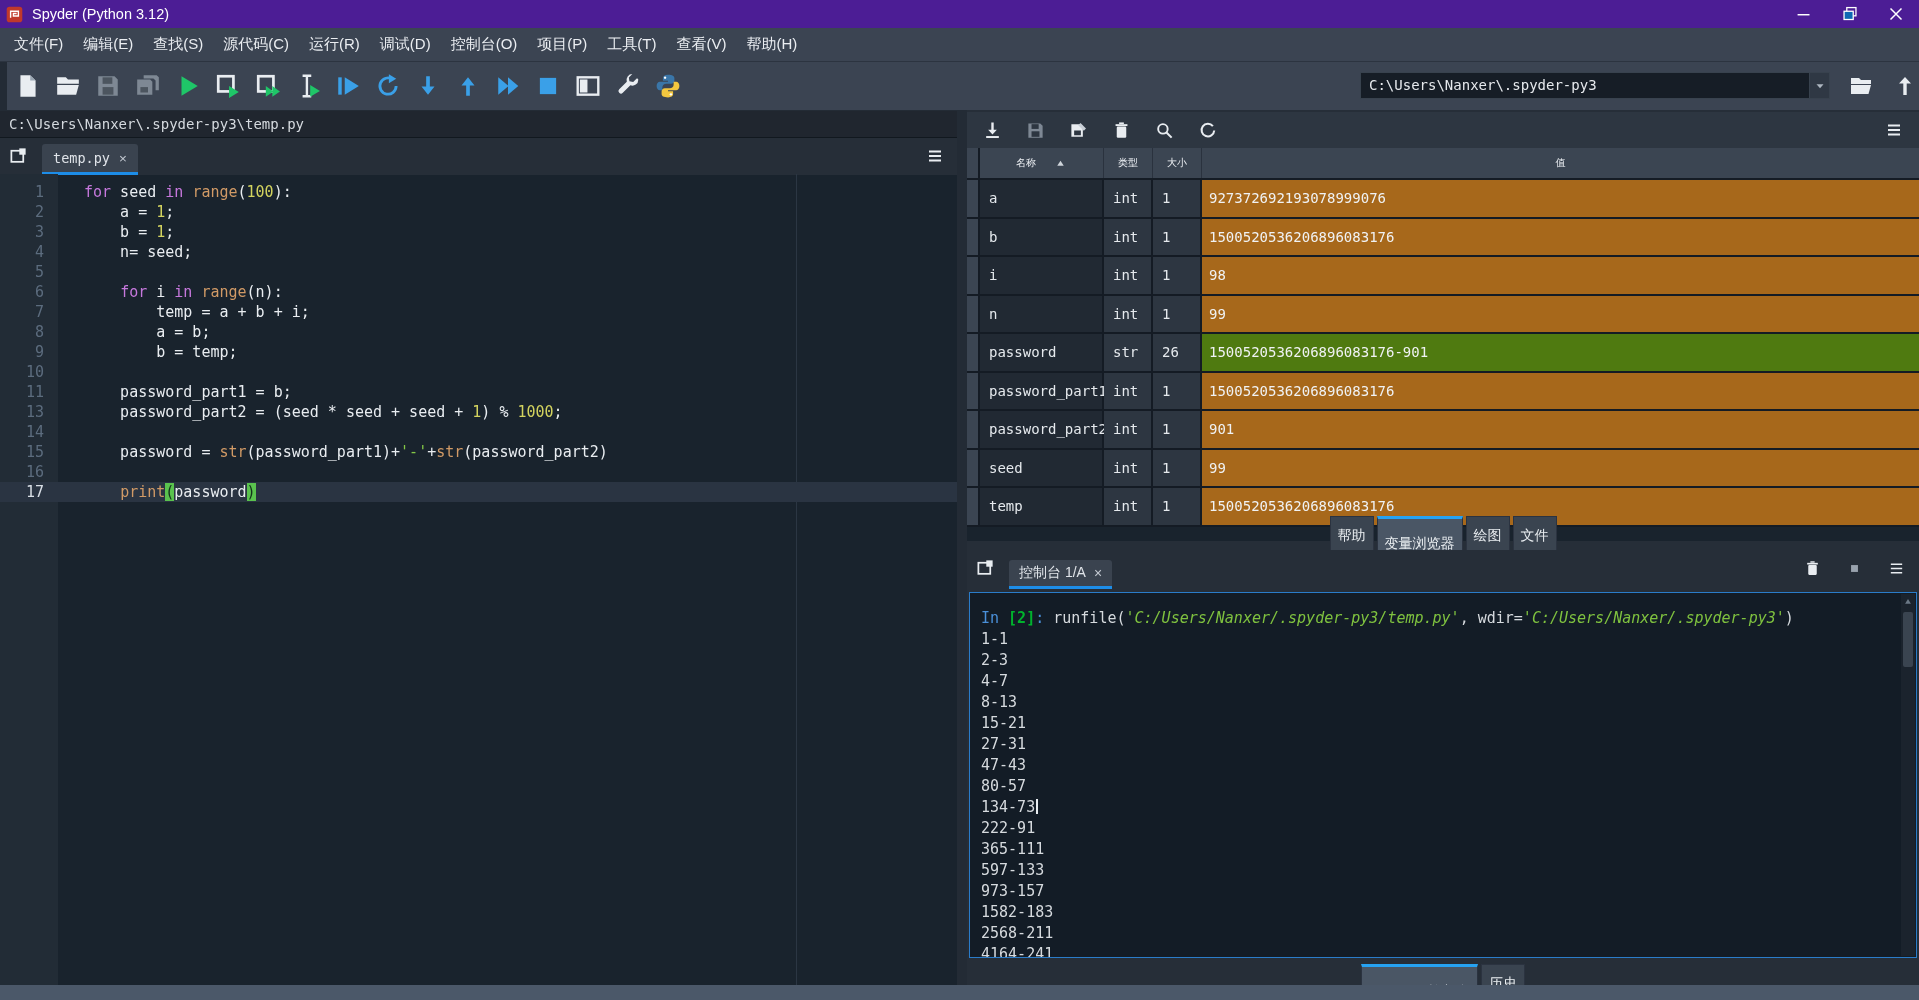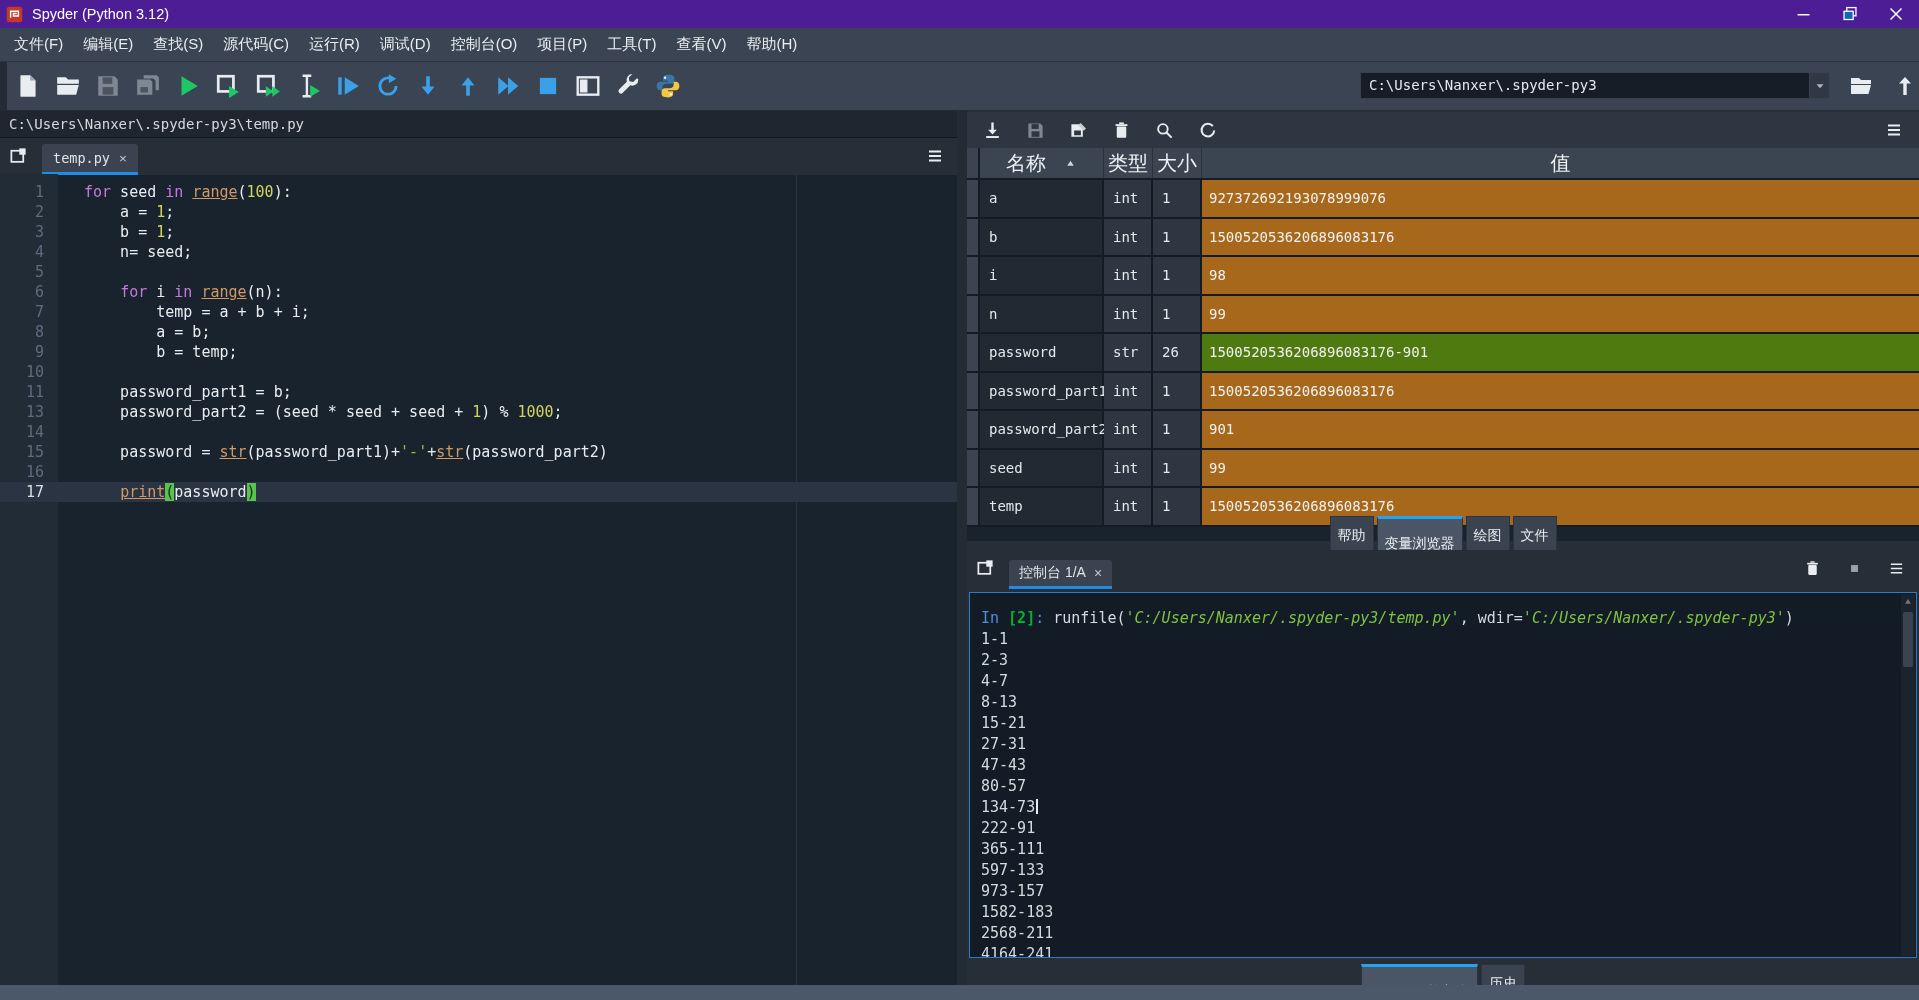--- a/index.html
+++ b/index.html
@@ -44,31 +44,31 @@
   .editor{position:absolute;left:0;top:63px;right:0;bottom:0;overflow:hidden;
           font:15px "DejaVu Sans Mono",monospace;line-height:20px;}
   .gutterbg{position:absolute;left:0;top:0;bottom:0;width:58px;background:#222c36;}
   .ruler{position:absolute;left:796px;top:0;bottom:0;width:1px;background:#2b3643;}
   .code-lines{position:absolute;left:0;top:8px;right:0;}
   .code-row{display:flex;height:20px;white-space:pre;position:relative;}
   .code-row.current{background:#2a3442;}
   .ln{flex:0 0 58px;box-sizing:border-box;padding-right:14px;text-align:right;color:#5c6c7e;}
   .code-row.current .ln{color:#d9dfe6;}
   .code{padding-left:26px;color:#e9edf1;}
-  .tk-kw{color:#c678dd;} .tk-bi{color:#d19a66;text-decoration:underline;} .tk-num{color:#d3d35f;}
+  .tk-kw{color:#c678dd;} .tk-bi{color:#d19a66;} .tk-num{color:#d3d35f;}
   .tk-str{color:#83c746;} .tk-pl{color:#e9edf1;}
   .tk-hl{background:#5ac24e;color:#14331c;}
   
   .right-panel{position:absolute;left:967px;top:110px;right:0;bottom:15px;background:#262e38;}
   .ve-toolbar{position:absolute;left:0;top:2px;right:0;height:36px;background:#2d3641;
               display:flex;align-items:center;gap:24px;padding-left:16px;box-sizing:border-box;}
   .ve-menu{margin-left:auto;margin-right:16px;}
   .ve-table{position:absolute;left:0;top:38px;right:0;height:393px;background:#19232d;}
   .ve-header{display:grid;grid-template-columns:13px 124px 49px 49px 1fr;height:30px;
-             background:#3b4552;color:#eef1f5;font-size:20px;border-bottom:2px solid #151c25;}
+             background:#3b4552;color:#eef1f5;font-size:10px;border-bottom:2px solid #151c25;}
   .ve-header .hcell{display:flex;align-items:center;justify-content:center;
                     border-right:1px solid #2a323e;position:relative;}
   .ve-header .hcell .sort{margin-left:18px;}
   .ve-row{display:grid;grid-template-columns:13px 124px 49px 49px 1fr;height:36.5px;
           font:14px "DejaVu Sans Mono",monospace;color:#e5e9ed;border-bottom:2px solid #141b24;}
   .c-grip{background:#3b4552;border-right:2px solid #141b24;}
   .c-name{background:#212933;display:flex;align-items:center;padding-left:9px;
           border-right:2px solid #141b24;}
   .c-type,.c-size{background:#2d3641;display:flex;align-items:center;padding-left:9px;
           border-right:2px solid #141b24;}

